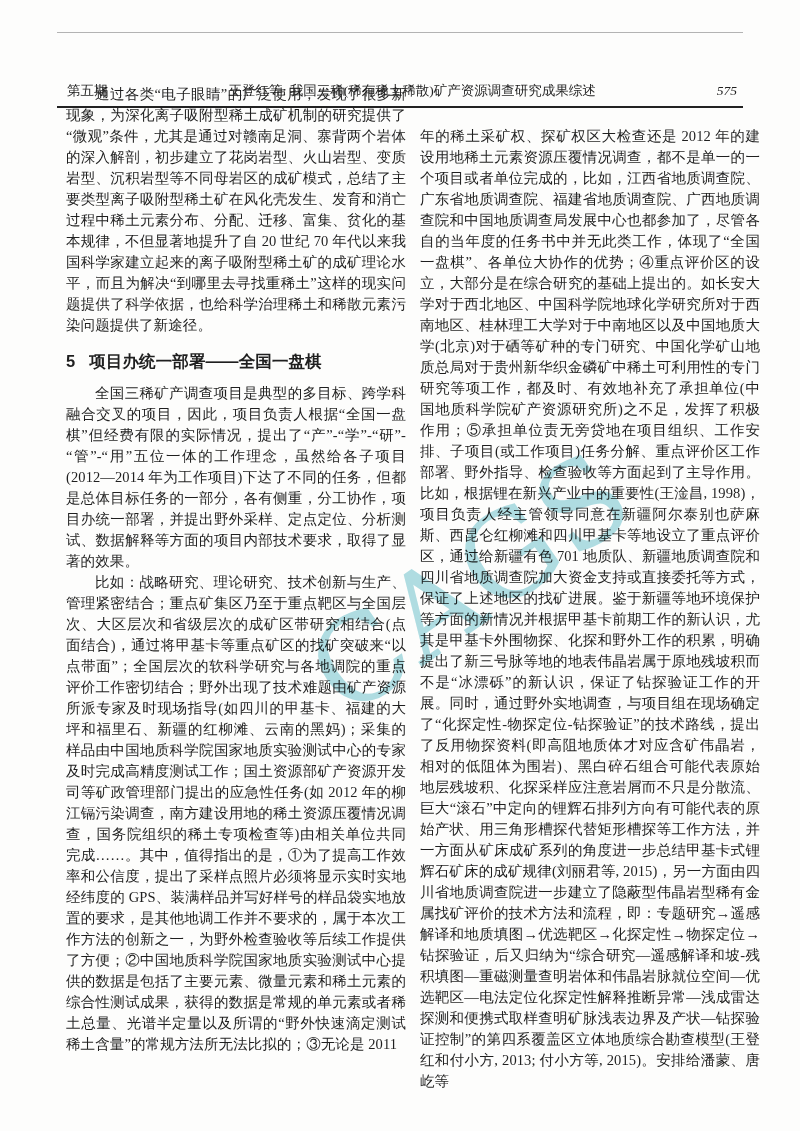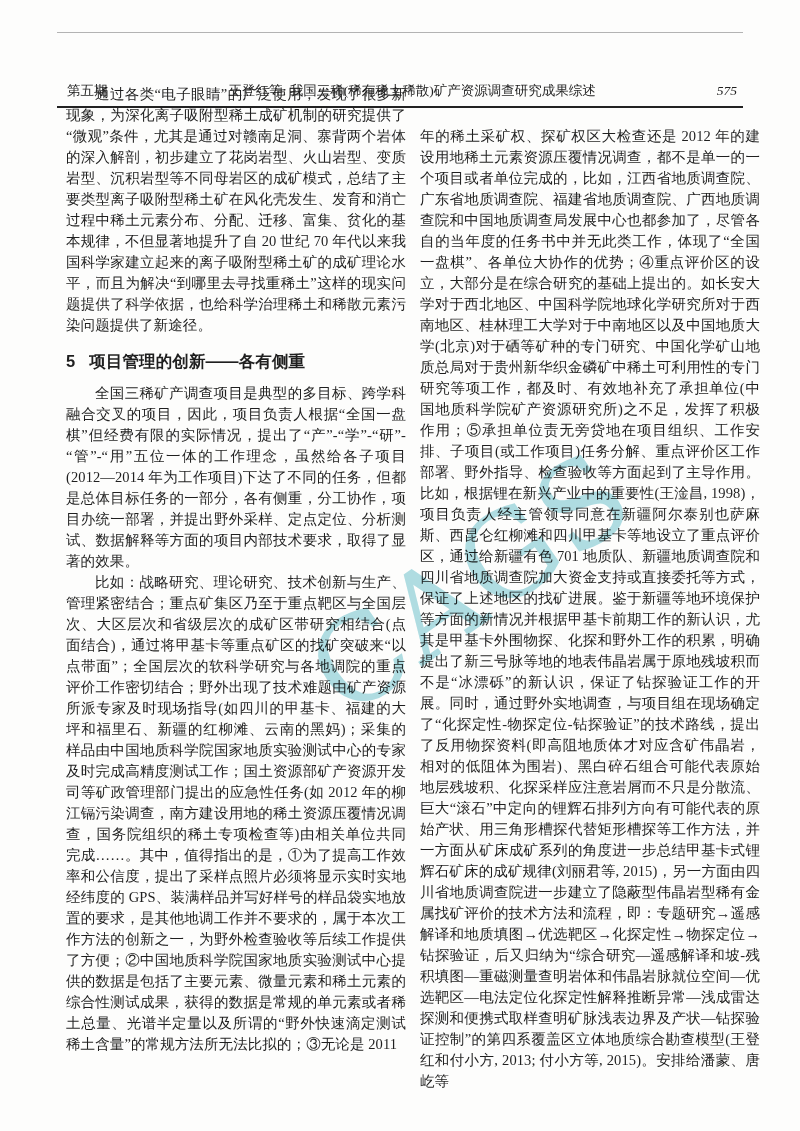--- a/index.html
+++ b/index.html
@@ -107,21 +107,21 @@
       <span class="header-pageno">575</span>
     </div>
   </div>
 
   <div class="content">
 
     <div class="col">
       <p>通过各类“电子眼睛”的广泛使用，发现了很多新现象，为深化离子吸附型稀土成矿机制的研究提供了“微观”条件，尤其是通过对赣南足洞、寨背两个岩体的深入解剖，初步建立了花岗岩型、火山岩型、变质岩型、沉积岩型等不同母岩区的成矿模式，总结了主要类型离子吸附型稀土矿在风化壳发生、发育和消亡过程中稀土元素分布、分配、迁移、富集、贫化的基本规律，不但显著地提升了自 20 世纪 70 年代以来我国科学家建立起来的离子吸附型稀土矿的成矿理论水平，而且为解决“到哪里去寻找重稀土”这样的现实问题提供了科学依据，也给科学治理稀土和稀散元素污染问题提供了新途径。</p>
       <div class="section-heading">
         <span>5</span>
-        <span>项目管理的创新——各有侧重</span>
+        <span>项目办统一部署——全国一盘棋</span>
       </div>
       <p>全国三稀矿产调查项目是典型的多目标、跨学科融合交叉的项目，因此，项目负责人根据“全国一盘棋”但经费有限的实际情况，提出了“产”-“学”-“研”-“管”-“用”五位一体的工作理念，虽然给各子项目(2012—2014 年为工作项目)下达了不同的任务，但都是总体目标任务的一部分，各有侧重，分工协作，项目办统一部署，并提出野外采样、定点定位、分析测试、数据解释等方面的项目内部技术要求，取得了显著的效果。</p>
       <p>比如：战略研究、理论研究、技术创新与生产、管理紧密结合；重点矿集区乃至于重点靶区与全国层次、大区层次和省级层次的成矿区带研究相结合(点面结合)，通过将甲基卡等重点矿区的找矿突破来“以点带面”；全国层次的软科学研究与各地调院的重点评价工作密切结合；野外出现了技术难题由矿产资源所派专家及时现场指导(如四川的甲基卡、福建的大坪和福里石、新疆的红柳滩、云南的黑妈)；采集的样品由中国地质科学院国家地质实验测试中心的专家及时完成高精度测试工作；国土资源部矿产资源开发司等矿政管理部门提出的应急性任务(如 2012 年的柳江镉污染调查，南方建设用地的稀土资源压覆情况调查，国务院组织的稀土专项检查等)由相关单位共同完成……。其中，值得指出的是，①为了提高工作效率和公信度，提出了采样点照片必须将显示实时实地经纬度的 GPS、装满样品并写好样号的样品袋实地放置的要求，是其他地调工作并不要求的，属于本次工作方法的创新之一，为野外检查验收等后续工作提供了方便；②中国地质科学院国家地质实验测试中心提供的数据是包括了主要元素、微量元素和稀土元素的综合性测试成果，获得的数据是常规的单元素或者稀土总量、光谱半定量以及所谓的“野外快速滴定测试稀土含量”的常规方法所无法比拟的；③无论是 2011</p>
     </div>
 
     <div class="col">
       <p class="no-indent">年的稀土采矿权、探矿权区大检查还是 2012 年的建设用地稀土元素资源压覆情况调查，都不是单一的一个项目或者单位完成的，比如，江西省地质调查院、广东省地质调查院、福建省地质调查院、广西地质调查院和中国地质调查局发展中心也都参加了，尽管各自的当年度的任务书中并无此类工作，体现了“全国一盘棋”、各单位大协作的优势；④重点评价区的设立，大部分是在综合研究的基础上提出的。如长安大学对于西北地区、中国科学院地球化学研究所对于西南地区、桂林理工大学对于中南地区以及中国地质大学(北京)对于硒等矿种的专门研究、中国化学矿山地质总局对于贵州新华织金磷矿中稀土可利用性的专门研究等项工作，都及时、有效地补充了承担单位(中国地质科学院矿产资源研究所)之不足，发挥了积极作用；⑤承担单位责无旁贷地在项目组织、工作安排、子项目(或工作项目)任务分解、重点评价区工作部署、野外指导、检查验收等方面起到了主导作用。比如，根据锂在新兴产业中的重要性(王淦昌, 1998)，项目负责人经主管领导同意在新疆阿尔泰别也萨麻斯、西昆仑红柳滩和四川甲基卡等地设立了重点评价区，通过给新疆有色 701 地质队、新疆地质调查院和四川省地质调查院加大资金支持或直接委托等方式，保证了上述地区的找矿进展。鉴于新疆等地环境保护等方面的新情况并根据甲基卡前期工作的新认识，尤其是甲基卡外围物探、化探和野外工作的积累，明确提出了新三号脉等地的地表伟晶岩属于原地残坡积而不是“冰漂砾”的新认识，保证了钻探验证工作的开展。同时，通过野外实地调查，与项目组在现场确定了“化探定性-物探定位-钻探验证”的技术路线，提出了反用物探资料(即高阻地质体才对应含矿伟晶岩，相对的低阻体为围岩)、黑白碎石组合可能代表原始地层残坡积、化探采样应注意岩屑而不只是分散流、巨大“滚石”中定向的锂辉石排列方向有可能代表的原始产状、用三角形槽探代替矩形槽探等工作方法，并一方面从矿床成矿系列的角度进一步总结甲基卡式锂辉石矿床的成矿规律(刘丽君等, 2015)，另一方面由四川省地质调查院进一步建立了隐蔽型伟晶岩型稀有金属找矿评价的技术方法和流程，即：专题研究→遥感解译和地质填图→优选靶区→化探定性→物探定位→钻探验证，后又归纳为“综合研究—遥感解译和坡-残积填图—重磁测量查明岩体和伟晶岩脉就位空间—优选靶区—电法定位化探定性解释推断异常—浅成雷达探测和便携式取样查明矿脉浅表边界及产状—钻探验证控制”的第四系覆盖区立体地质综合勘查模型(王登红和付小方, 2013; 付小方等, 2015)。安排给潘蒙、唐屹等</p>
     </div>
 
   </div>

